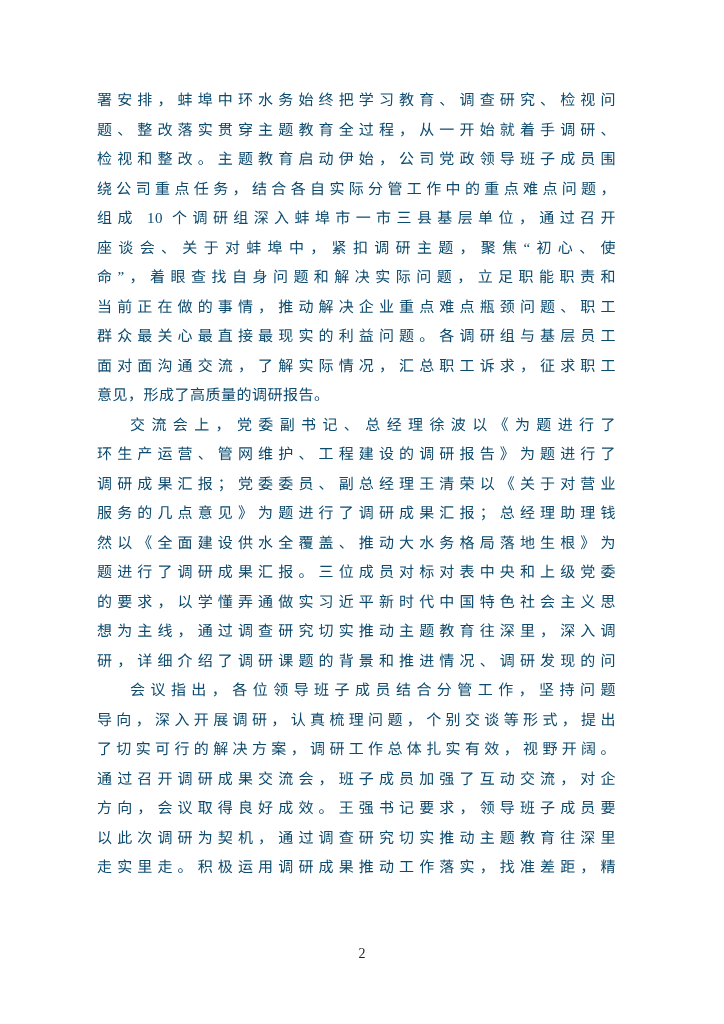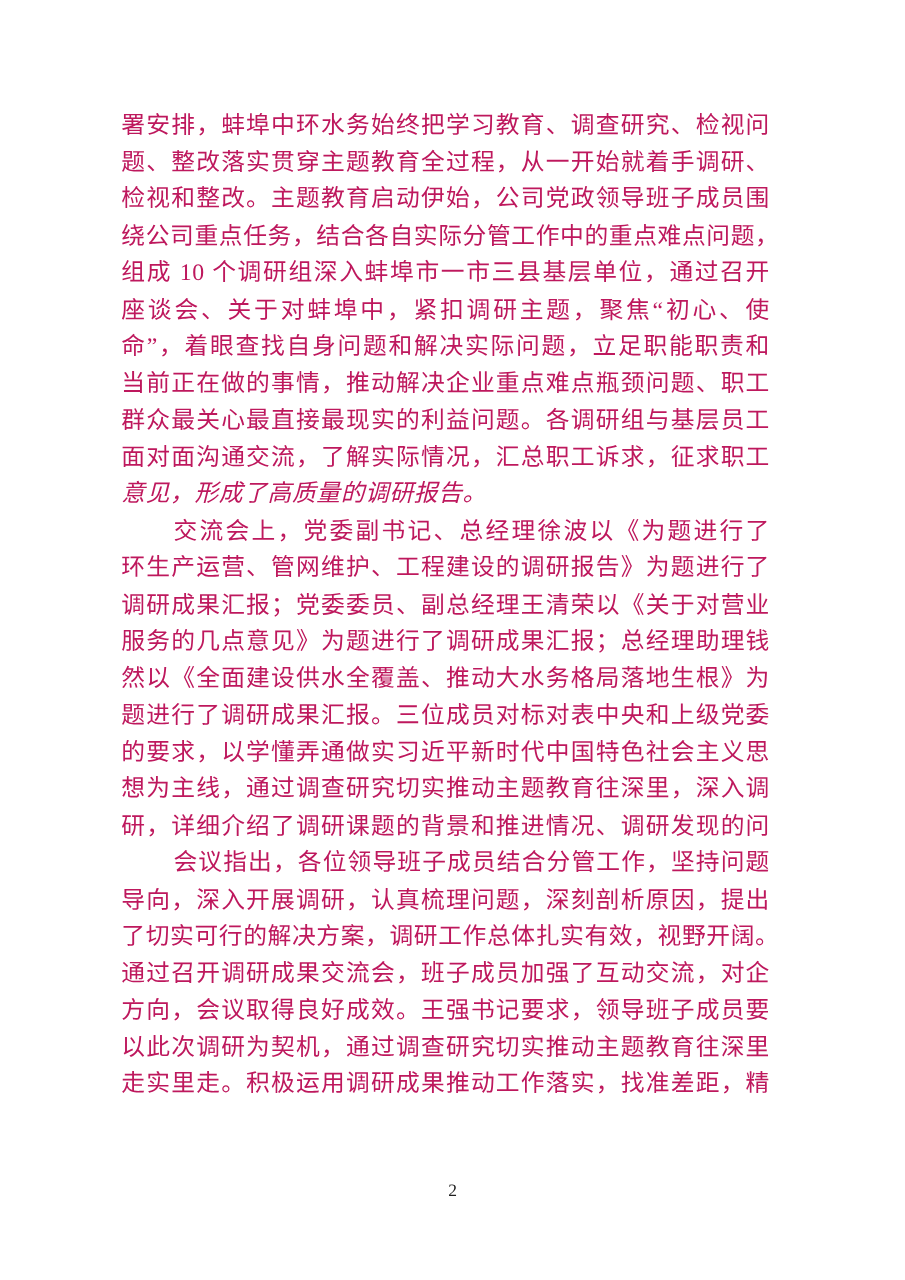--- a/index.html
+++ b/index.html
@@ -20,32 +20,31 @@
   .text-block {
     position: absolute;
     left: 97px;
     top: 86px;
     width: 519px;
   }
   .line {
     width: 519px;
     height: 29.5px;
     line-height: 29.5px;
-    font-size: 19px;
+    font-size: 15px;
     letter-spacing: 0.5px;
     text-align: justify;
     text-align-last: justify;
     white-space: nowrap;
     overflow: hidden;
-    color: #be185d;
+    color: #0c4a6e;
   }
   .line.para-end {
     text-align: right;
     text-align-last: left;
-    font-style: italic;
   }
   .line.indent {
     text-indent: 2.2em;
   }
   .page-footer {
     position: absolute;
     left: 0;
     top: 944px;
     width: 724px;
     text-align: center;
@@ -76,21 +75,21 @@
       <div class="line indent">交流会上，党委副书记、总经理徐波以《为题进行了</div>
       <div class="line">环生产运营、管网维护、工程建设的调研报告》为题进行了</div>
       <div class="line">调研成果汇报；党委委员、副总经理王清荣以《关于对营业</div>
       <div class="line">服务的几点意见》为题进行了调研成果汇报；总经理助理钱</div>
       <div class="line">然以《全面建设供水全覆盖、推动大水务格局落地生根》为</div>
       <div class="line">题进行了调研成果汇报。三位成员对标对表中央和上级党委</div>
       <div class="line">的要求，以学懂弄通做实习近平新时代中国特色社会主义思</div>
       <div class="line">想为主线，通过调查研究切实推动主题教育往深里，深入调</div>
       <div class="line">研，详细介绍了调研课题的背景和推进情况、调研发现的问</div>
       <div class="line indent">会议指出，各位领导班子成员结合分管工作，坚持问题</div>
-      <div class="line">导向，深入开展调研，认真梳理问题，深刻剖析原因，提出</div>
+      <div class="line">导向，深入开展调研，认真梳理问题，个别交谈等形式，提出</div>
       <div class="line">了切实可行的解决方案，调研工作总体扎实有效，视野开阔。</div>
       <div class="line">通过召开调研成果交流会，班子成员加强了互动交流，对企</div>
       <div class="line">方向，会议取得良好成效。王强书记要求，领导班子成员要</div>
       <div class="line">以此次调研为契机，通过调查研究切实推动主题教育往深里</div>
       <div class="line">走实里走。积极运用调研成果推动工作落实，找准差距，精</div>
     </div>
   <div class="page-footer">
     <span class="page-number">2</span>
   </div>
 </div>

